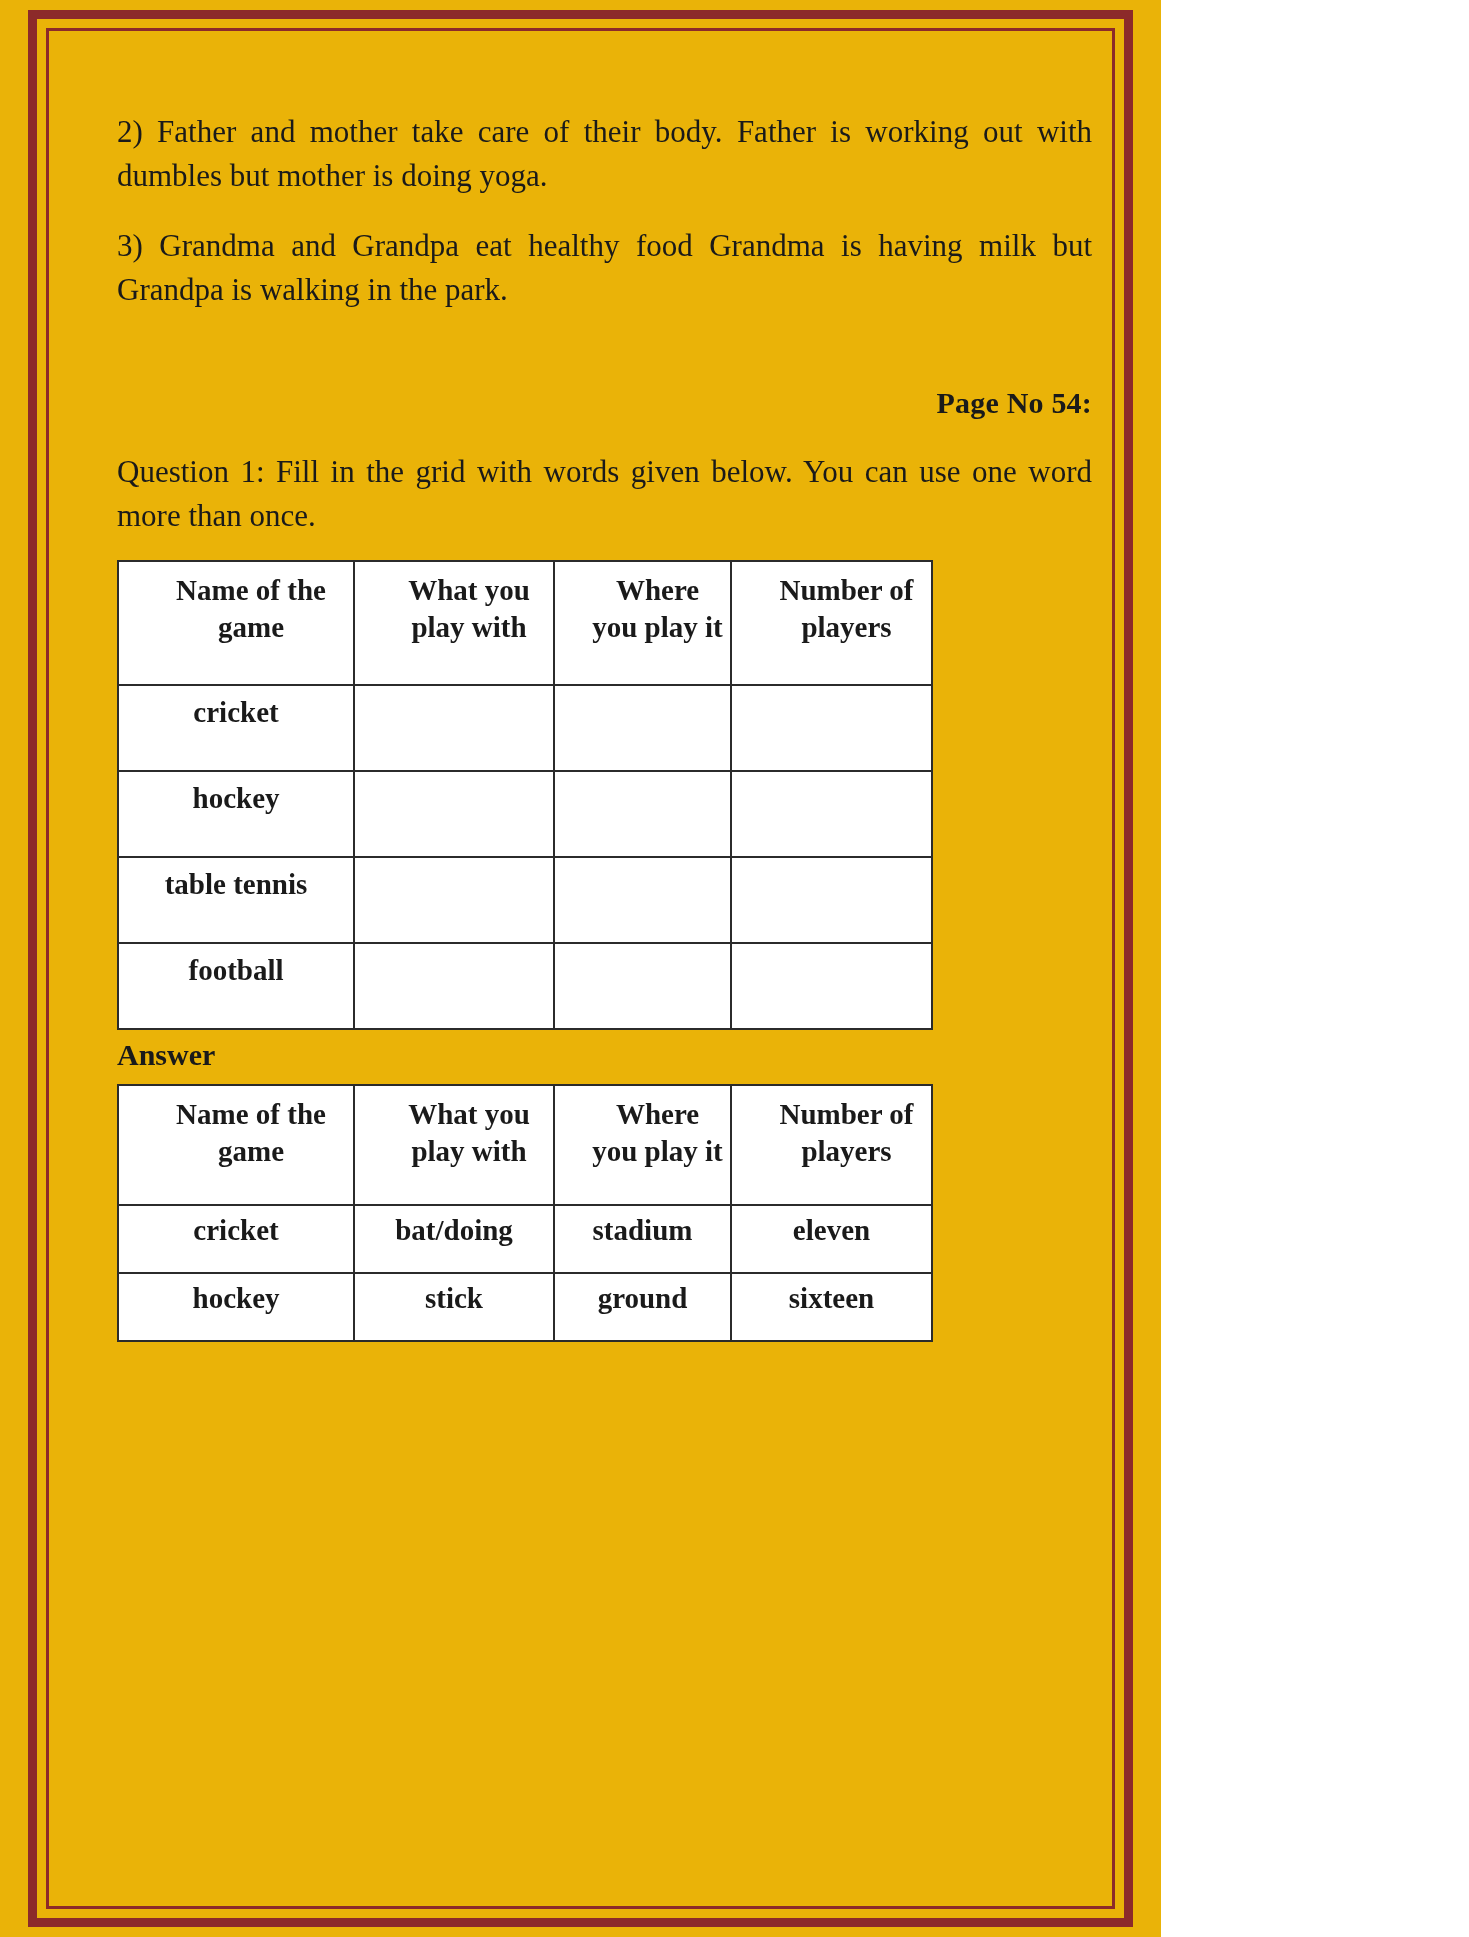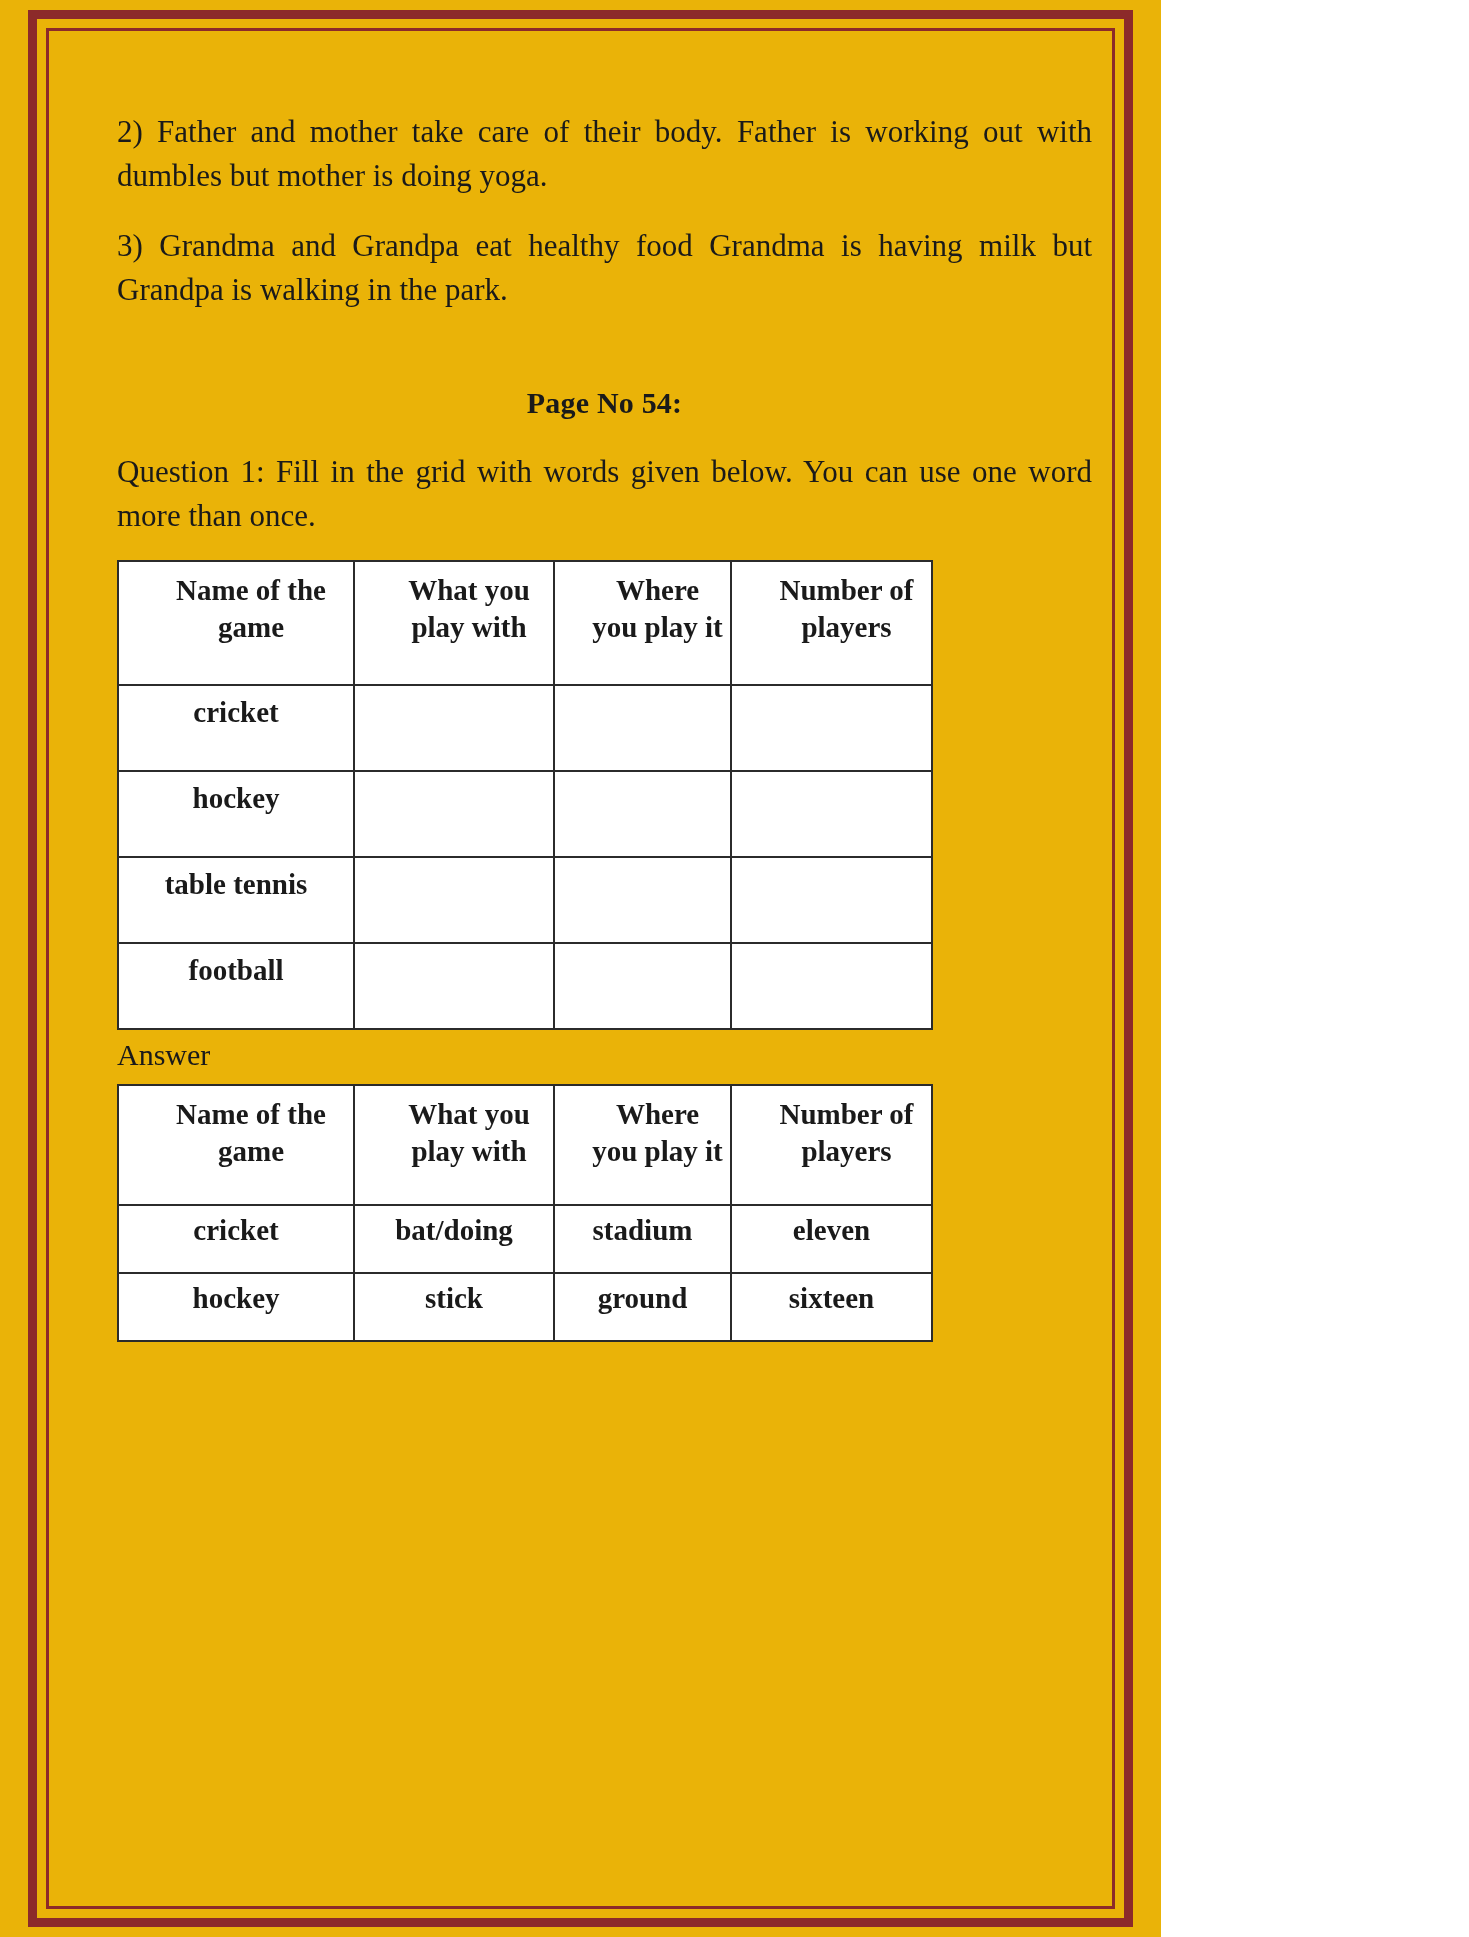--- a/index.html
+++ b/index.html
@@ -46,21 +46,21 @@
     margin: 0 0 26px 0;
     font-size: 31px;
     line-height: 1.42;
     text-align: justify;
     text-justify: inter-word;
   }
   .page-heading {
     margin: 74px 0 30px 0;
     font-size: 30px;
     font-weight: bold;
-    text-align: center;
+    text-align: right;
     letter-spacing: 0.2px;
   }
   .question {
     margin: 0 0 22px 0;
     font-size: 31px;
     line-height: 1.42;
     text-align: justify;
   }
   .question .q-label {
     font-weight: normal;
@@ -97,21 +97,21 @@
   }
   table.grid td {
     height: 74px;
   }
   table.grid col.c1 { width: 236px; }
   table.grid col.c2 { width: 200px; }
   table.grid col.c3 { width: 177px; }
   table.grid col.c4 { width: 201px; }
   .answer-label {
     font-size: 30px;
-    font-weight: normal;
+    font-weight: bold;
     margin: 8px 0 12px 0;
   }
   table.answer td {
     height: 58px;
     padding-top: 8px;
   }
   table.answer th {
     height: 108px;
   }
 </style>

